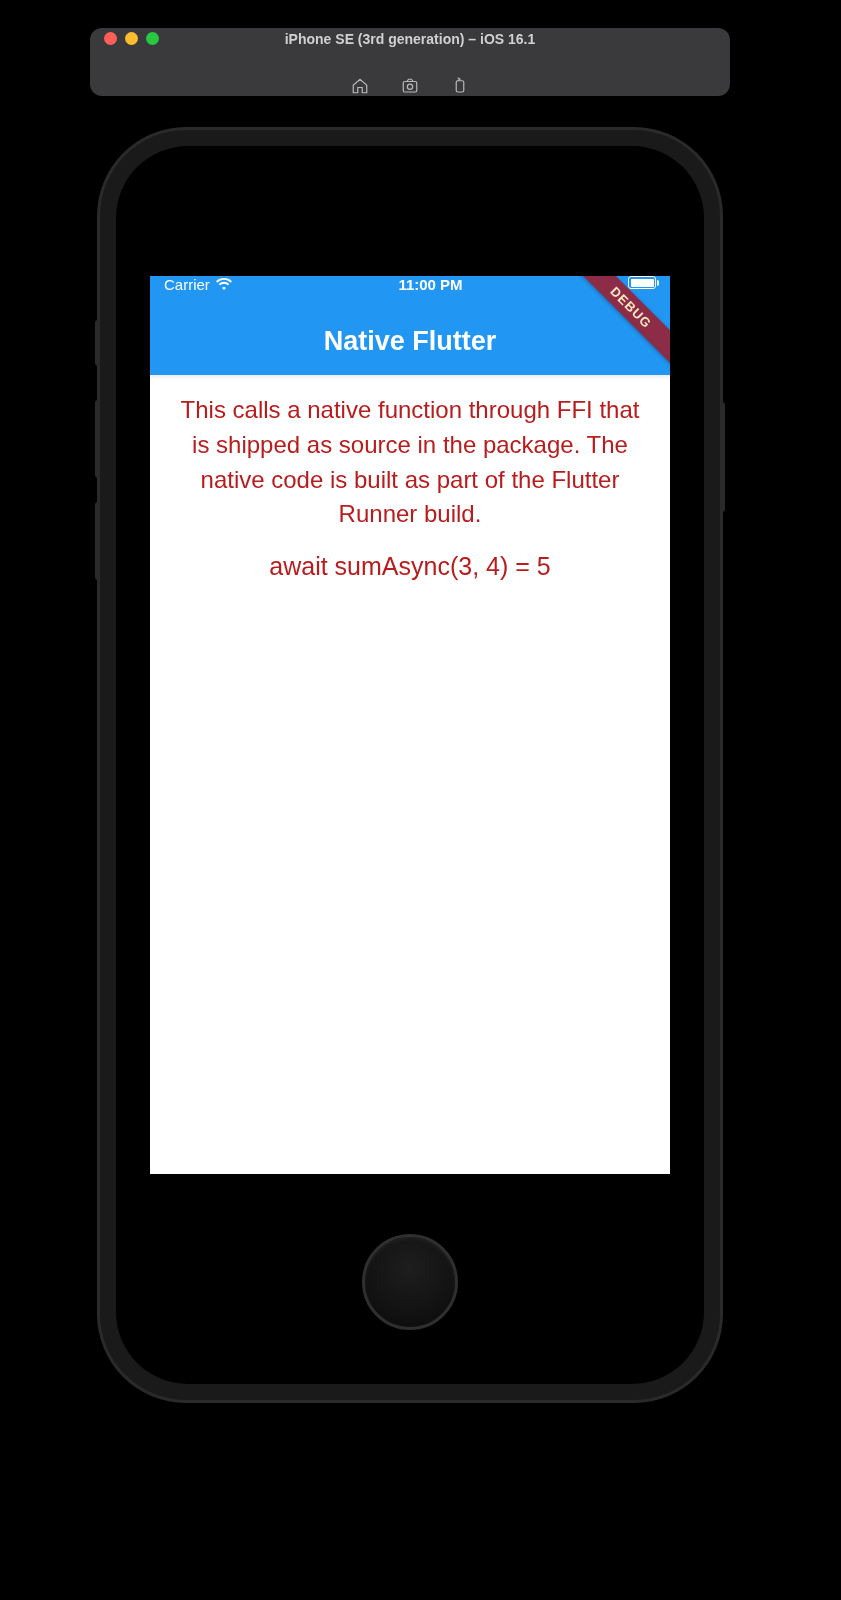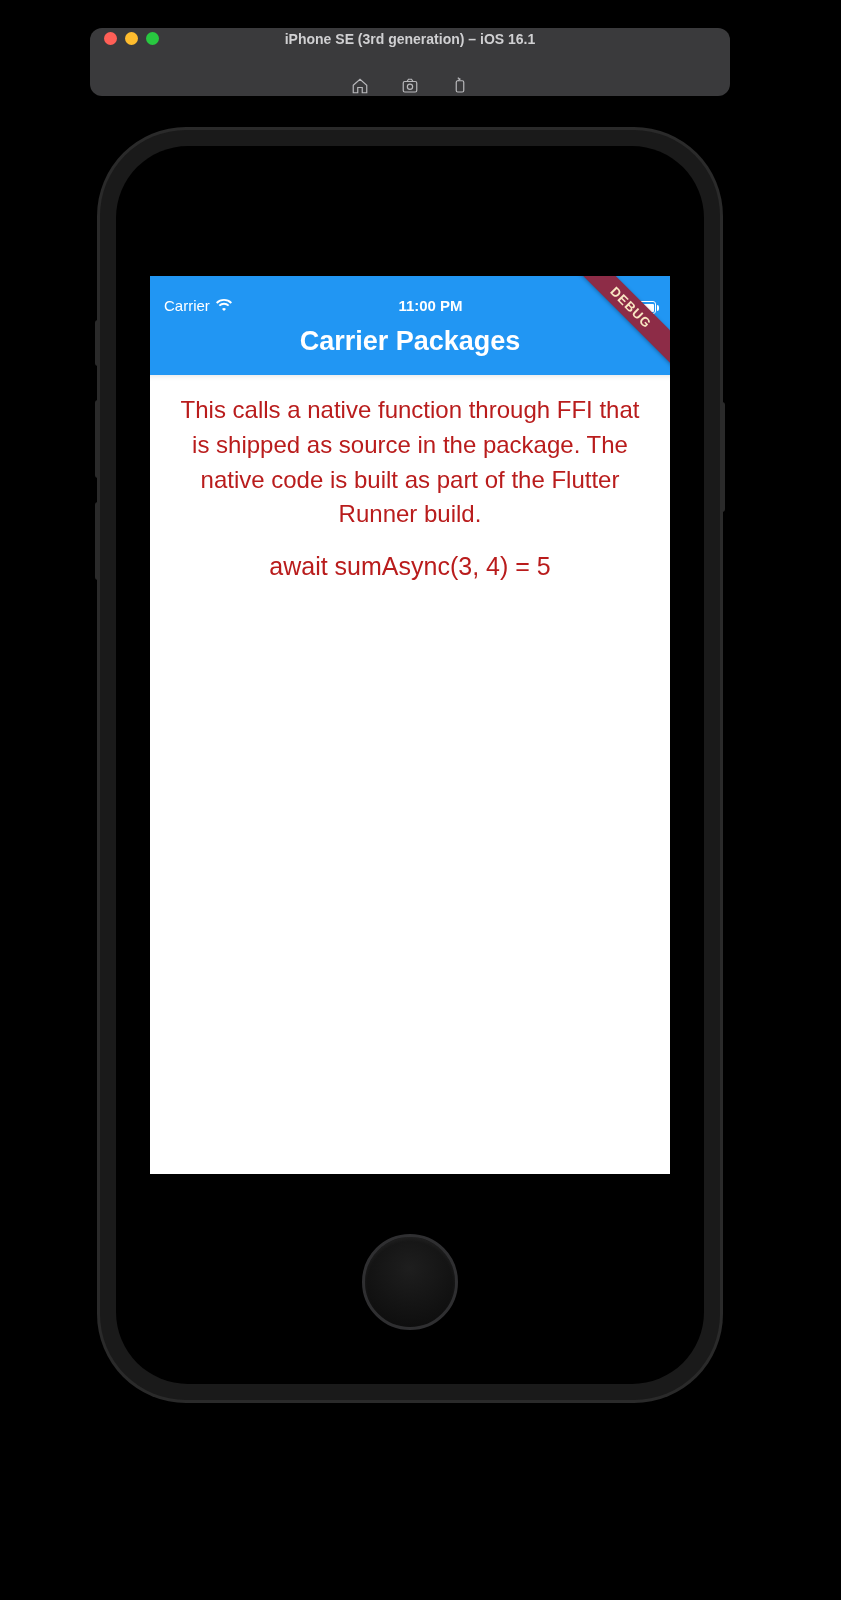--- a/index.html
+++ b/index.html
@@ -96,21 +96,21 @@
 
   
   .status-app-bar {
     background: #2196F3;
     color: #fff;
     width: 100%;
     position: relative;
   }
   .status-row {
     display: flex;
-    align-items: flex-end;
+    align-items: flex-start;
     height: 38px;
     padding: 0 14px;
     font-size: 15px;
   }
   .status-left { display:flex; align-items:center; gap:6px;}
   .status-center { position:absolute; left:0; right:0; text-align:center; font-weight:600; pointer-events:none;margin-left:41px;}
   .status-right { margin-left:auto; display:flex; align-items:center;}
   .wifi-icon svg { fill:#fff; }
   .battery {
     width: 28px; height: 13px; border: 1.5px solid #fff; border-radius: 3px; position: relative;
@@ -221,21 +221,21 @@
                 </svg>
             </span>
           </div>
           <div class="status-center">11:00 PM</div>
           <div class="status-right">
             <div class="battery">
                 <div class="battery-fill"></div>
               </div>
           </div>
         </div>
-        <div class="appbar-title">Carrier Packages</div>
+        <div class="appbar-title">Native Flutter</div>
         <div class="debug-banner">DEBUG</div>
       </div>
 
       <div class="content">
         <p class="desc">This calls a native function through FFI that is shipped as source in the package. The native code is built as part of the Flutter Runner build.</p>
         <p class="expr">await sumAsync(3, 4) = 5</p>
       </div>
 
     </div>
 

